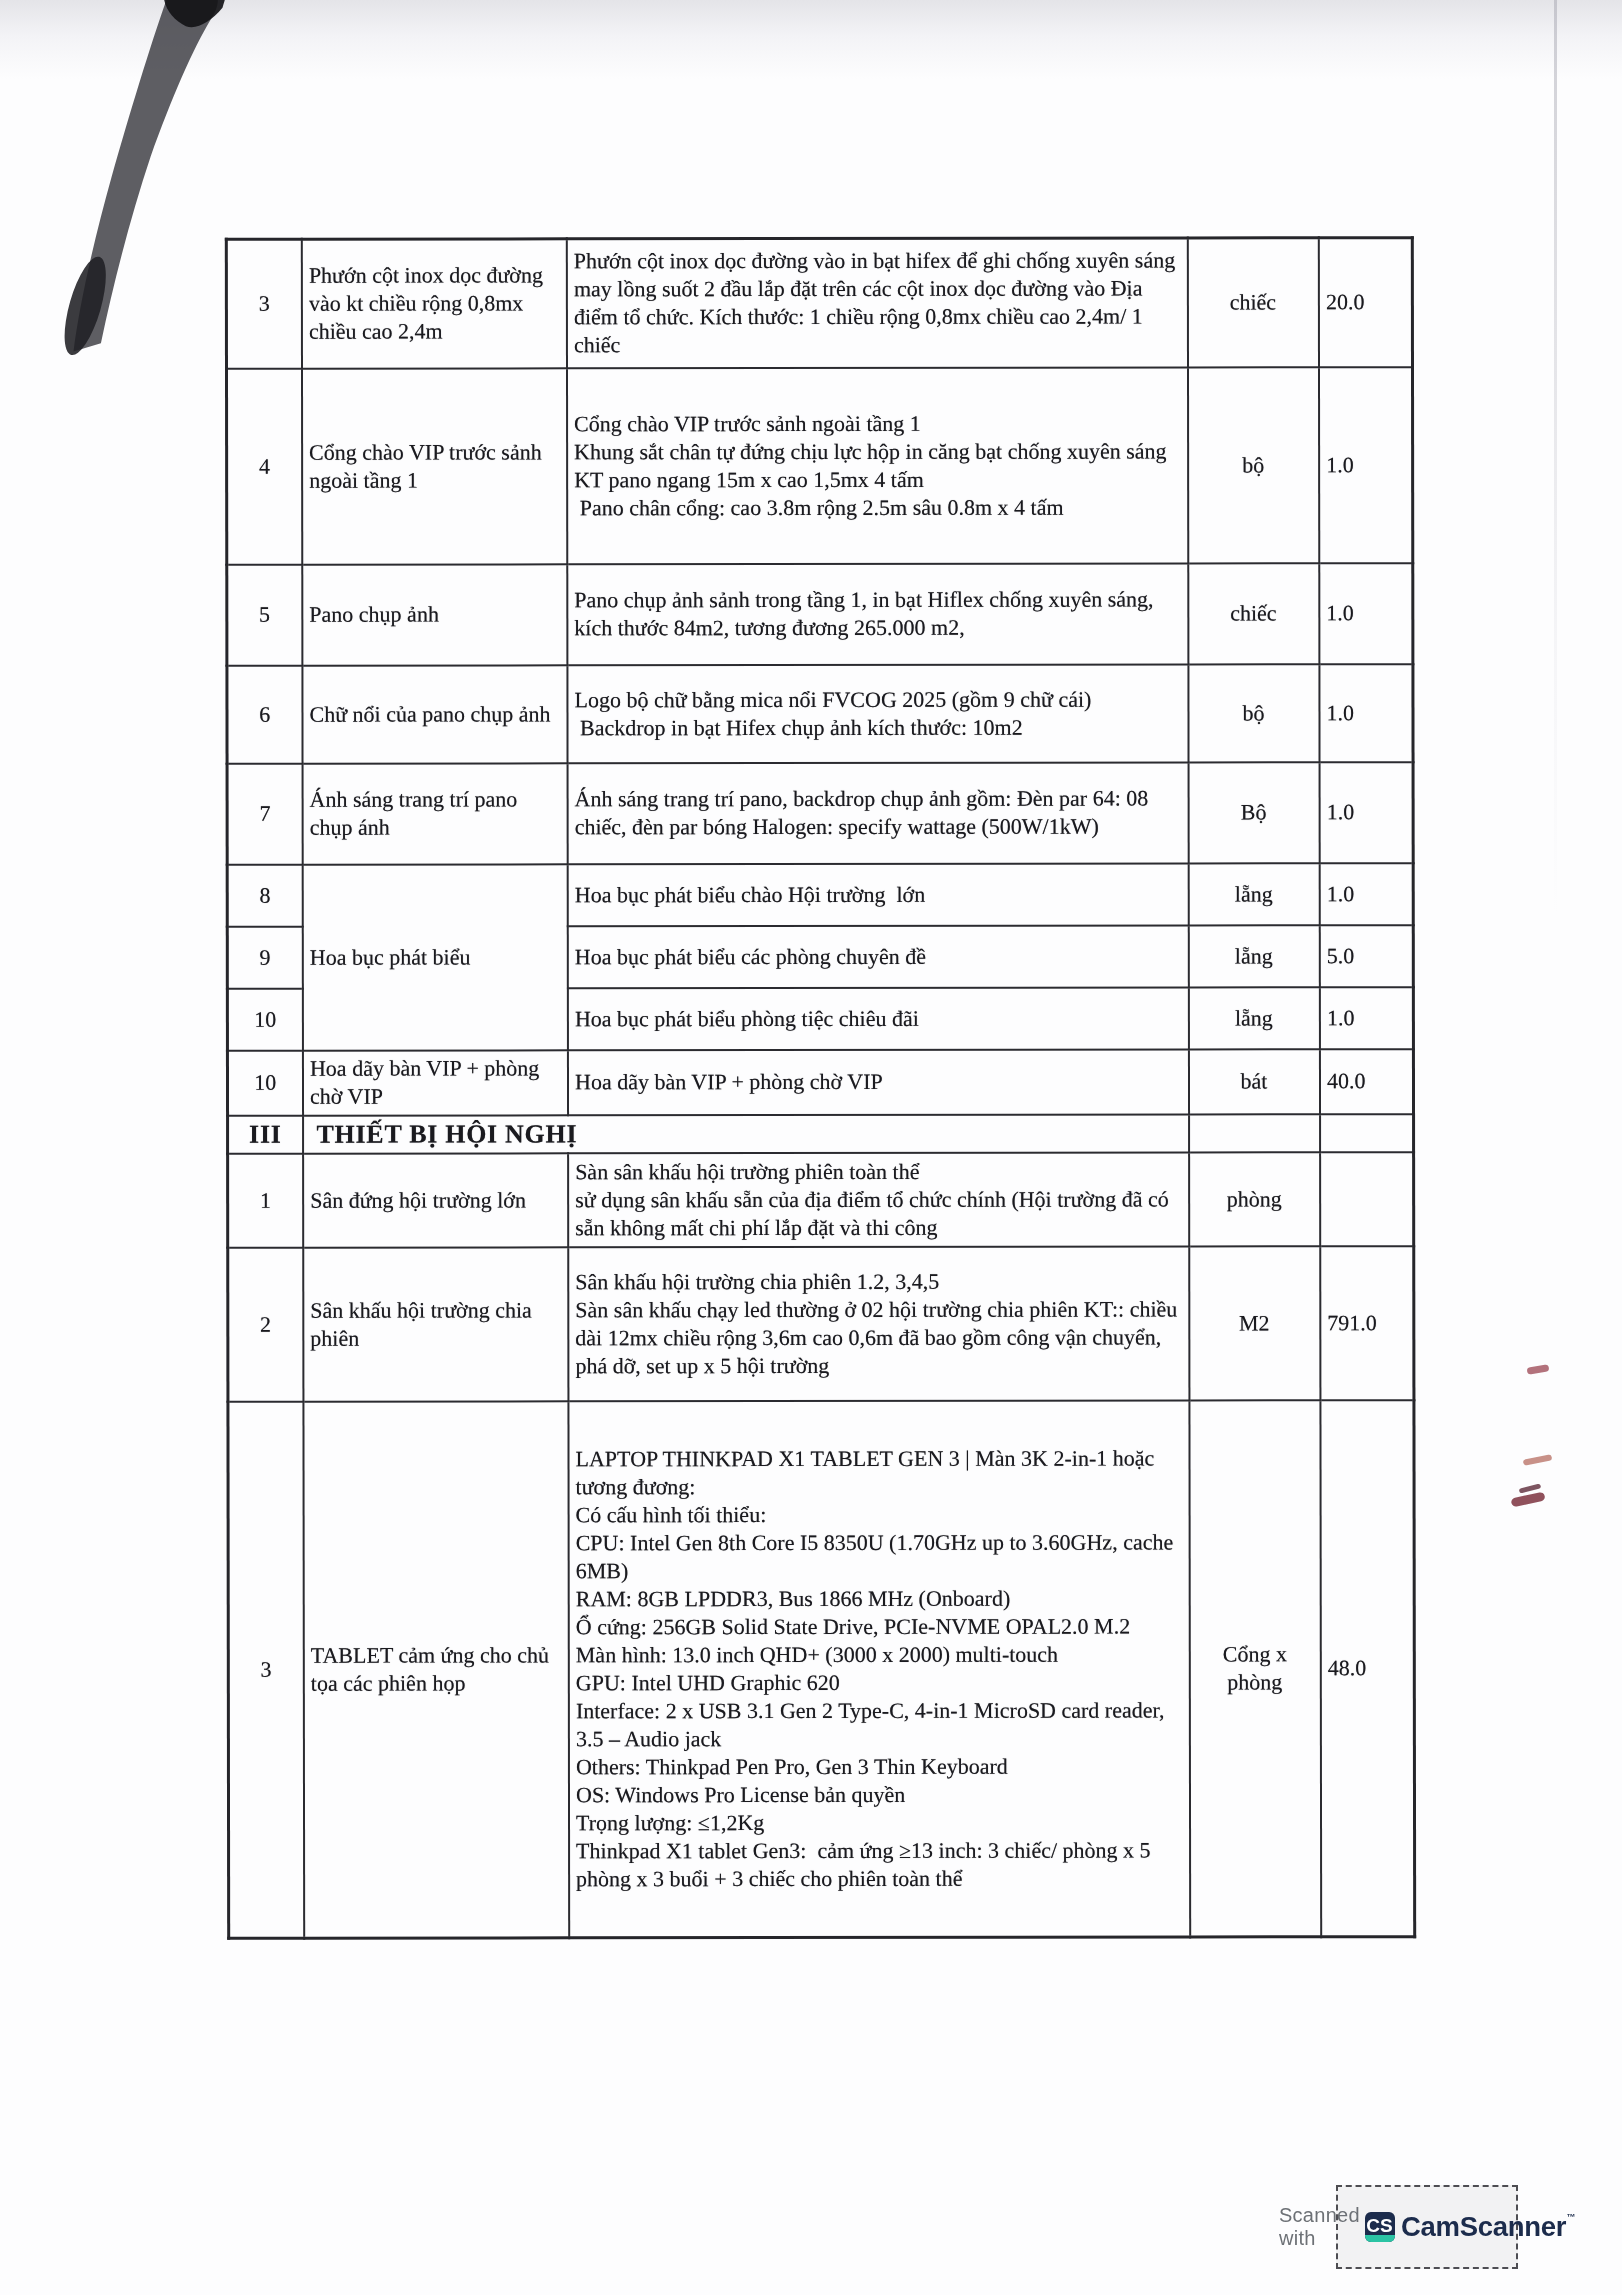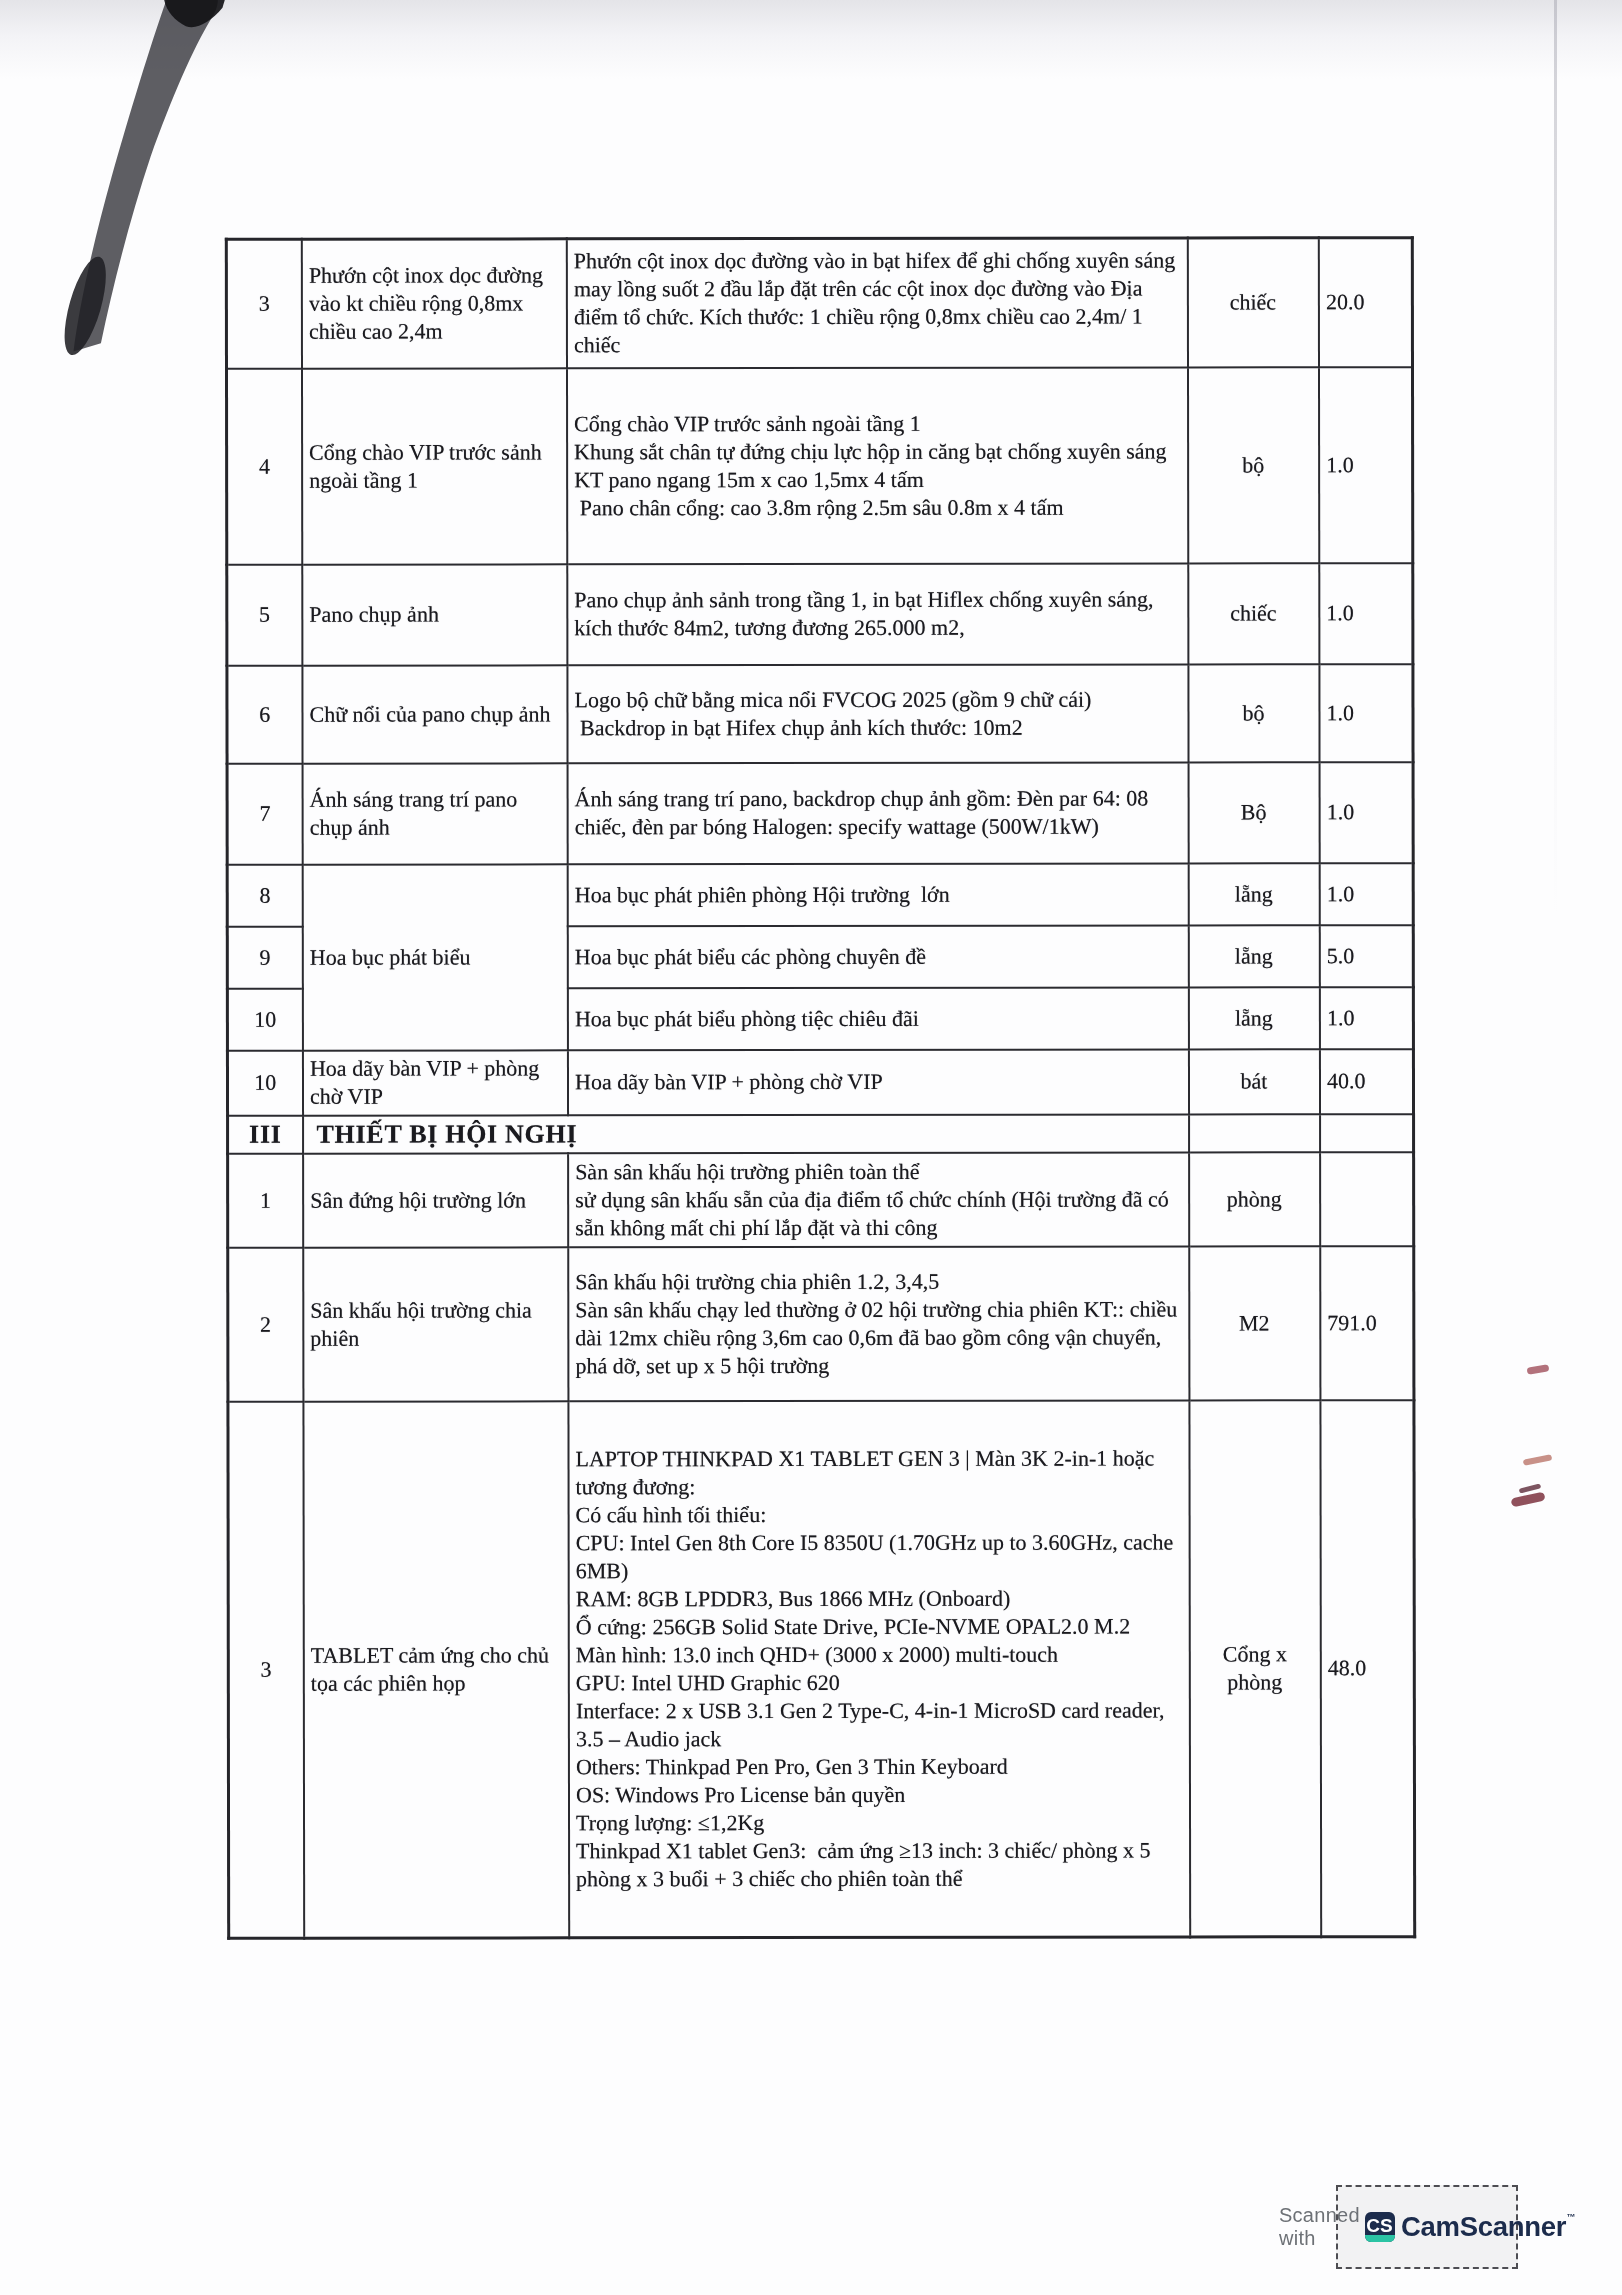--- a/index.html
+++ b/index.html
@@ -122,21 +122,21 @@
     <tr style="height:101px">
       <td class="no">7</td>
       <td class="name">Ánh sáng trang trí pano chụp ánh</td>
       <td class="desc">Ánh sáng trang trí pano, backdrop chụp ảnh gồm: Đèn par 64: 08 chiếc, đèn par bóng Halogen: specify wattage (500W/1kW)</td>
       <td class="unit">Bộ</td>
       <td class="qty">1.0</td>
     </tr>
     <tr style="height:62px">
       <td class="no">8</td>
       <td class="name" rowspan="3">Hoa bục phát biểu</td>
-      <td class="desc">Hoa bục phát phiên phòng Hội trường  lớn</td>
+      <td class="desc">Hoa bục phát biểu chào Hội trường  lớn</td>
       <td class="unit">lẵng</td>
       <td class="qty">1.0</td>
     </tr>
     <tr style="height:62px">
       <td class="no">9</td>
       <td class="desc">Hoa bục phát biểu các phòng chuyên đề</td>
       <td class="unit">lẵng</td>
       <td class="qty">5.0</td>
     </tr>
     <tr style="height:62px">

